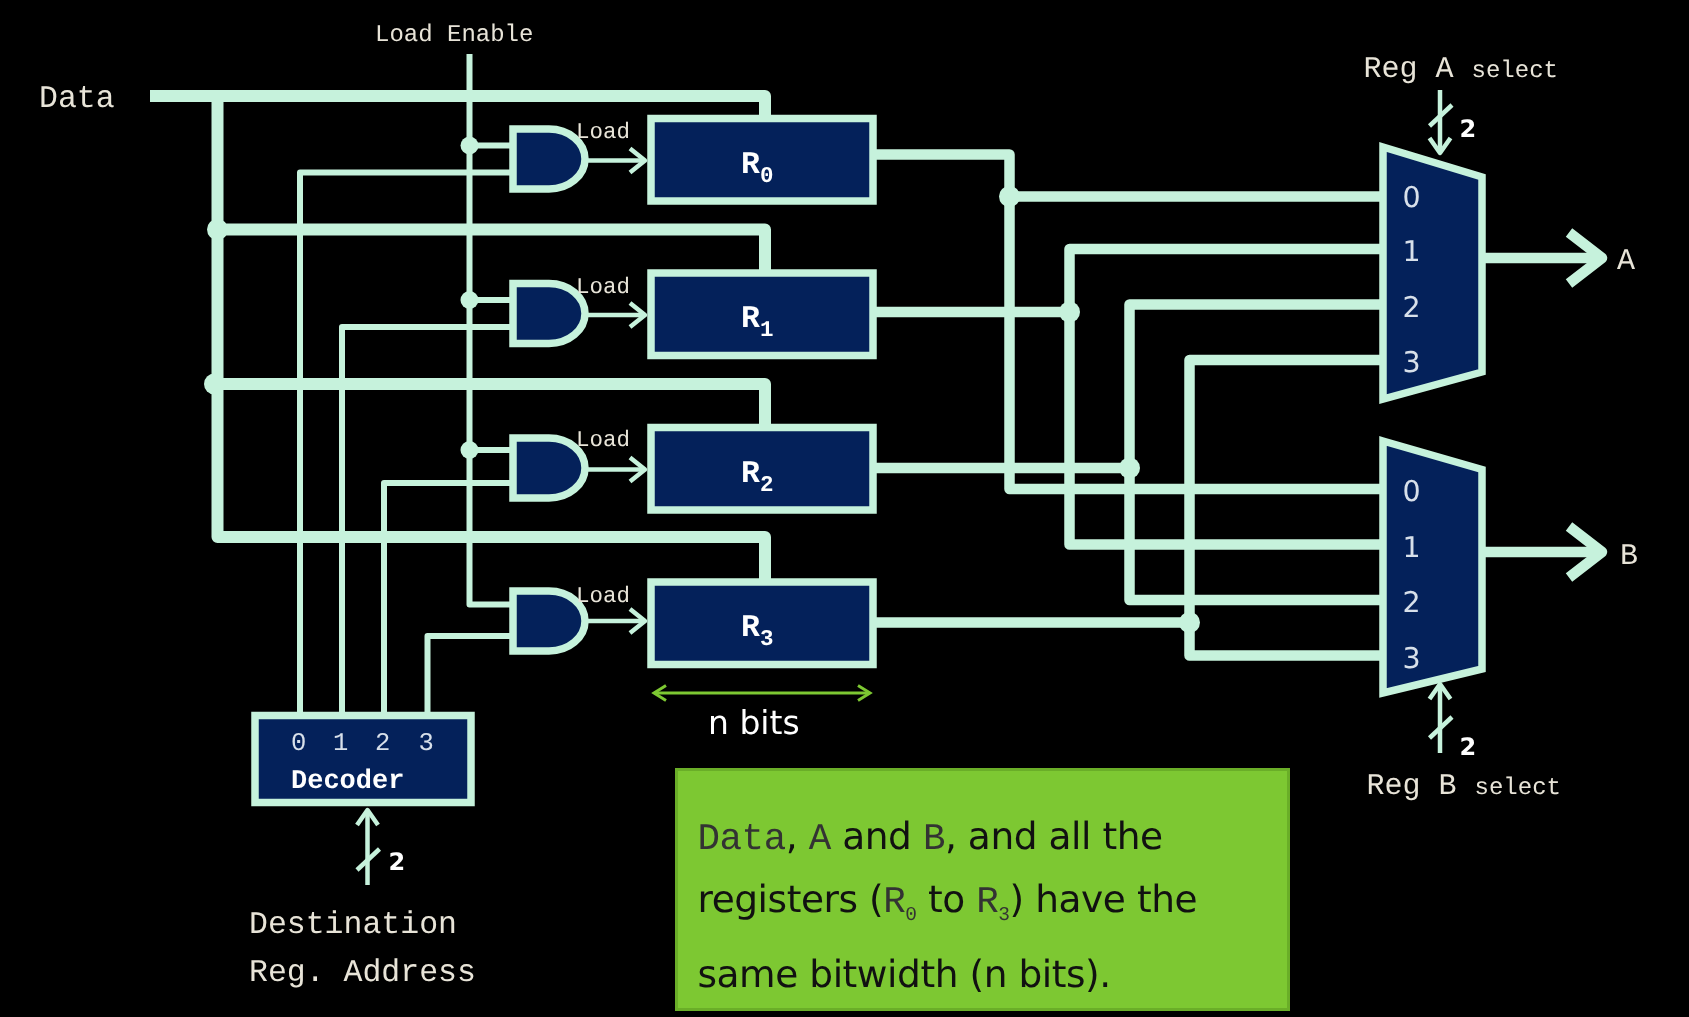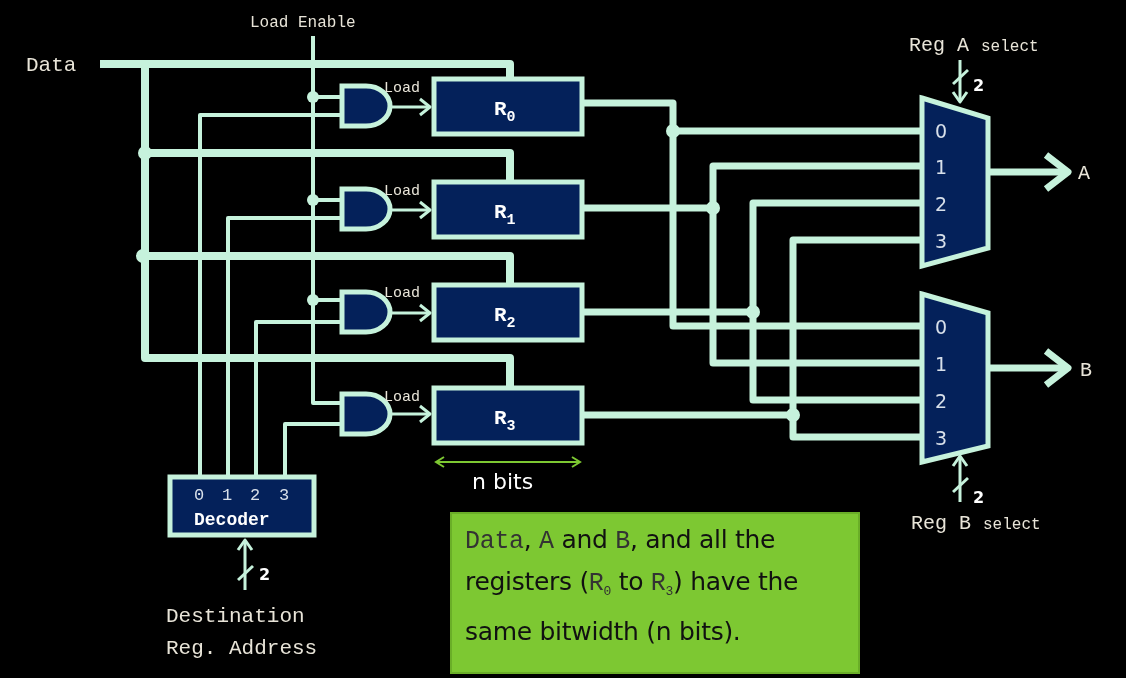--- a/index.html
+++ b/index.html
@@ -3,21 +3,21 @@
 <meta charset="utf-8">
 <style>
   html, body { margin:0; padding:0; background:#000; }
   body { width:1126px; height:678px; overflow:hidden; position:relative; }
   svg { position:absolute; left:0; top:0; }
   .mono { font-family: "Liberation Mono", "DejaVu Sans Mono", monospace; }
   .sans { font-family: "DejaVu Sans", "Liberation Sans", sans-serif; }
   .note {
     position:absolute; left:450px; top:512px; width:410px; height:162px;
     background:#7dc832; border:2px solid #6aae28; box-sizing:border-box;
-    padding:6px 14px 0 13px; color:#111;
+    padding:24px 14px 0 13px; color:#111;
     font-family: "DejaVu Sans", "Liberation Sans", sans-serif;
     font-size:25px; line-height:40px; letter-spacing:-0.3px;
   }
   .note .m { font-family: "Liberation Mono", "DejaVu Sans Mono", monospace; color:#333; font-size:25px; }
   .note sub { font-size:13px; vertical-align:-5px; }
 </style>
 </head>
 <body>
 
 <svg width="1126" height="678" viewBox="0 0 1126 678">

